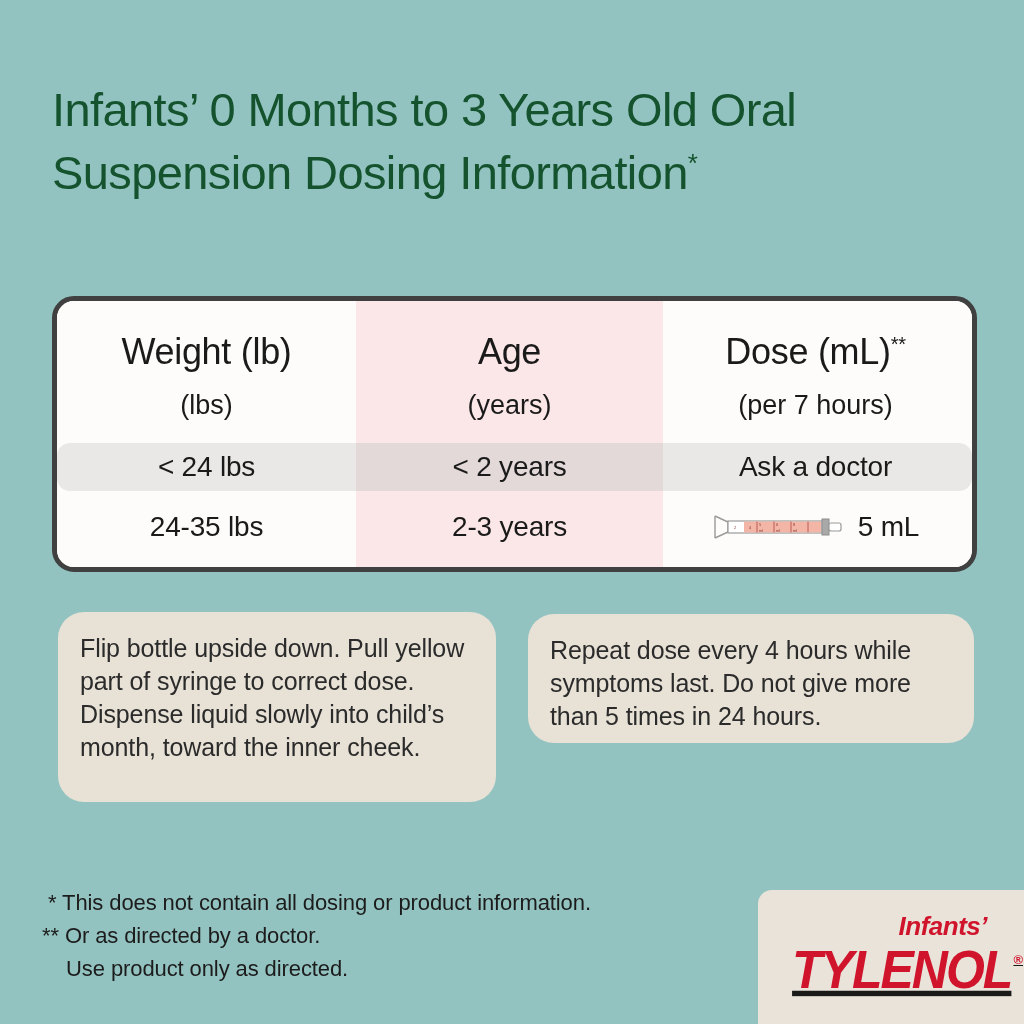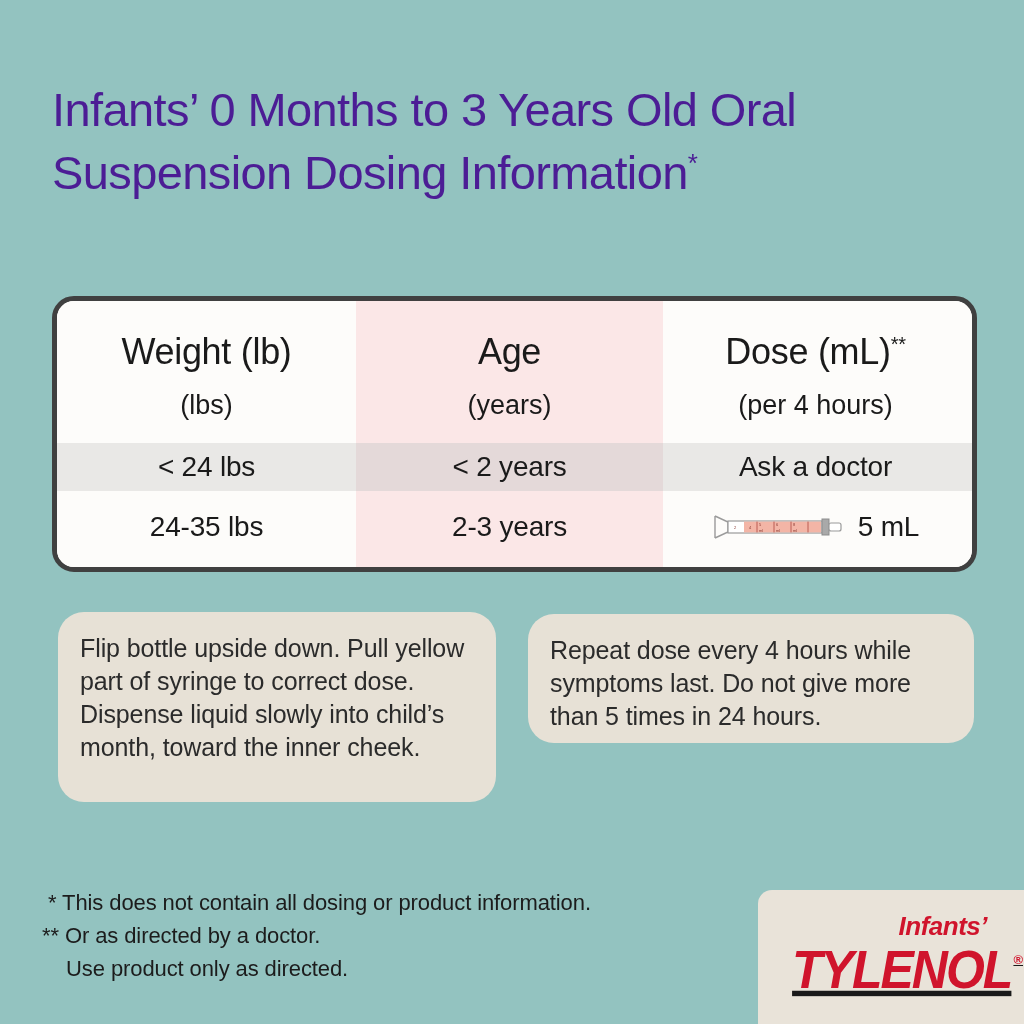--- a/index.html
+++ b/index.html
@@ -22,21 +22,21 @@
     position: absolute;
     left: 52px;
     top: 78px;
     width: 930px;
   }
   .title-line {
     font-size: 47px;
     line-height: 63px;
     font-weight: 500;
     letter-spacing: -0.6px;
-    color: #4c1d95;
+    color: #14532d;
     white-space: nowrap;
   }
   .title-line .sup {
     font-size: 26px;
     vertical-align: super;
     line-height: 0;
   }
 
   
   #dosing-table {
@@ -95,21 +95,21 @@
     vertical-align: super;
     line-height: 0;
   }
   .head-sub {
     font-size: 27px;
     line-height: 36px;
     font-weight: 400;
     margin-top: 12px;
   }
 
-  .data-row { height: 48px; }
+  .data-row { height: 48px; border-radius: 13px; }
   .data-row.shaded { background: #e9e8e6; }
   .data-row.shaded .band-shade {
     position: absolute;
     left: 299px;
     width: 307px;
     top: 0;
     bottom: 0;
     background: #e4d9d9;
     z-index: 1;
   }
@@ -240,21 +240,21 @@
       <div class="cell col-weight">
         <div class="head-main">Weight (lb)</div>
         <div class="head-sub">(lbs)</div>
       </div>
       <div class="cell col-age">
         <div class="head-main">Age</div>
         <div class="head-sub">(years)</div>
       </div>
       <div class="cell col-dose">
         <div class="head-main"><span>Dose (mL)</span><span class="sup">**</span></div>
-        <div class="head-sub">(per 4 hours)</div>
+        <div class="head-sub">(per 7 hours)</div>
       </div>
     </div>
 
     <div class="row data-row shaded">
       <div class="band-shade"></div>
       <div class="cell col-weight">&lt; 24 lbs</div>
       <div class="cell col-age">&lt; 2 years</div>
       <div class="cell col-dose">Ask a doctor</div>
     </div>
 

